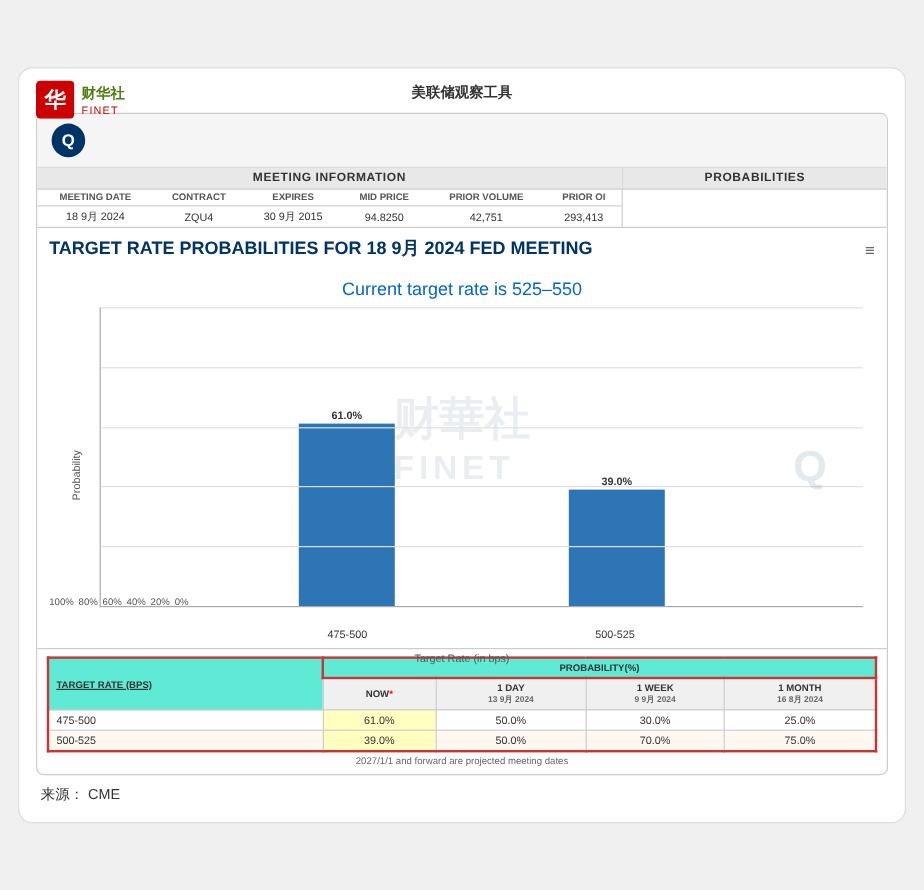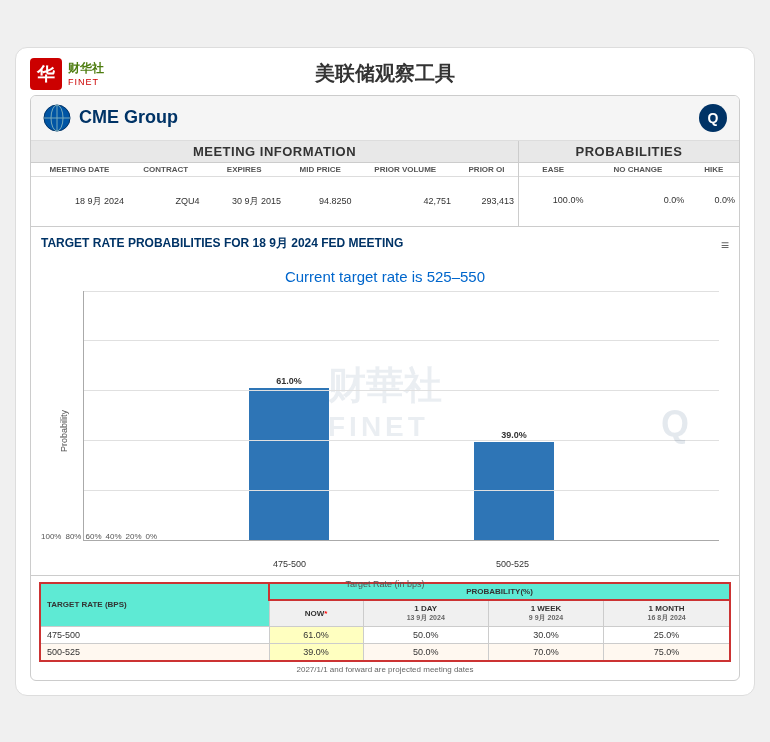--- a/index.html
+++ b/index.html
@@ -33,21 +33,21 @@
       top: 10px;
       display: flex;
       align-items: center;
       gap: 6px;
     }
     .logo-icon {
       width: 32px;
       height: 32px;
     }
     .page-title {
-      font-size: 20px;
+      font-size: 12px;
       font-weight: bold;
       color: #333;
       text-align: right;
     }
     
     .inner-frame {
       border: 1px solid #ccc;
       border-radius: 6px;
       overflow: hidden;
     }
@@ -102,21 +102,21 @@
     .info-left {
       flex: 1;
       border-right: 1px solid #ccc;
     }
     .info-right {
       width: 220px;
     }
     .section-header {
       background: #e8e8e8;
       text-align: center;
-      font-size: 13px;
+      font-size: 10px;
       font-weight: bold;
       color: #333;
       padding: 3px 0;
       border-bottom: 1px solid #ccc;
       letter-spacing: 0.5px;
     }
     .info-table {
       width: 100%;
       border-collapse: collapse;
     }
@@ -124,32 +124,32 @@
       font-size: 8px;
       font-weight: bold;
       color: #555;
       text-align: center;
       padding: 2px 4px;
       border-bottom: 1px solid #ddd;
     }
     .info-table td {
       font-size: 9px;
       color: #333;
-      text-align: right;
-      padding: 18px 4px;
+      text-align: center;
+      padding: 2px 4px;
     }
     
     .chart-area {
       padding: 8px 10px 4px;
       background: #fff;
       position: relative;
       min-height: 340px;
     }
     .chart-title {
-      font-size: 12px;
+      font-size: 15px;
       font-weight: bold;
       color: #003366;
       margin-bottom: 16px;
     }
     .chart-subtitle {
       font-size: 15px;
       color: #0066cc;
       text-align: center;
       margin-bottom: 6px;
     }
@@ -259,29 +259,20 @@
     </div>
   </div>
 
   <div class="header-bar">
     <div class="page-title">美联储观察工具</div>
   </div>
 
   <div class="inner-frame">
 
     <div class="cme-header">
-      <div class="cme-logo">
-        <svg class="cme-globe" viewBox="0 0 28 28">
-          <circle cx="14" cy="14" r="13" fill="#0055a4" stroke="#003366" stroke-width="1"></circle>
-          <ellipse cx="14" cy="14" rx="6" ry="13" fill="none" stroke="#7ab" stroke-width="1"></ellipse>
-          <line x1="1" y1="14" x2="27" y2="14" stroke="#7ab" stroke-width="1"></line>
-          <line x1="14" y1="1" x2="14" y2="27" stroke="#7ab" stroke-width="1"></line>
-        </svg>
-        <span class="cme-name">CME Group</span>
-      </div>
       <div class="q-icon">Q</div>
     </div>
 
 
     <div class="info-section">
       <div class="info-left">
         <div class="section-header">MEETING INFORMATION</div>
         <table class="info-table">
           <thead>
             <tr>
@@ -300,36 +291,20 @@
               <td>30 9月 2015</td>
               <td>94.8250</td>
               <td>42,751</td>
               <td>293,413</td>
             </tr>
           </tbody>
         </table>
       </div>
       <div class="info-right">
         <div class="section-header">PROBABILITIES</div>
-        <table class="info-table">
-          <thead>
-            <tr>
-              <th>EASE</th>
-              <th>NO CHANGE</th>
-              <th>HIKE</th>
-            </tr>
-          </thead>
-          <tbody>
-            <tr>
-              <td>100.0%</td>
-              <td>0.0%</td>
-              <td>0.0%</td>
-            </tr>
-          </tbody>
-        </table>
       </div>
     </div>
 
     <div class="chart-area">
       <div class="chart-title">TARGET RATE PROBABILITIES FOR 18 9月 2024 FED MEETING</div>
       <div class="chart-subtitle">Current target rate is 525–550</div>
       <div class="chart-menu">≡</div>
 
       <div class="watermark">
         <div class="watermark-cn">财華社</div>
@@ -379,21 +354,21 @@
         <div style="position:absolute;bottom:-18px;left:50%;transform:translateX(-50%);font-size:9px;color:#555;text-align:right;">Target Rate (in bps)</div>
 
         <div style="position:absolute;right:40px;top:40%;font-size:36px;color:#003366;opacity:0.1;font-weight:bold;">Q</div>
       </div>
     </div>
 
     <div class="prob-table-section">
       <table class="prob-table red-border-table">
         <thead>
           <tr class="prob-header-row">
-            <th rowspan="2" style="text-align:left;">TARGET RATE (BPS)</th>
+            <th rowspan="2" style="text-align:left;text-decoration:underline;">TARGET RATE (BPS)</th>
             <th colspan="4" class="prob-main-header">PROBABILITY(%)</th>
           </tr>
           <tr>
             <th>
               <span>NOW</span><span style="color:red;">*</span>
             </th>
             <th>
               <span>1 DAY</span><br>
               <span class="prob-subheader">13 9月 2024</span>
             </th>
@@ -422,13 +397,14 @@
             <td>70.0%</td>
             <td>75.0%</td>
           </tr>
         </tbody>
       </table>
       <div class="footnote">2027/1/1 and forward are projected meeting dates</div>
     </div>
 
   </div>
 
+  <div class="source-line">来源：  CME</div>
 </div>
 
 </body></html>

